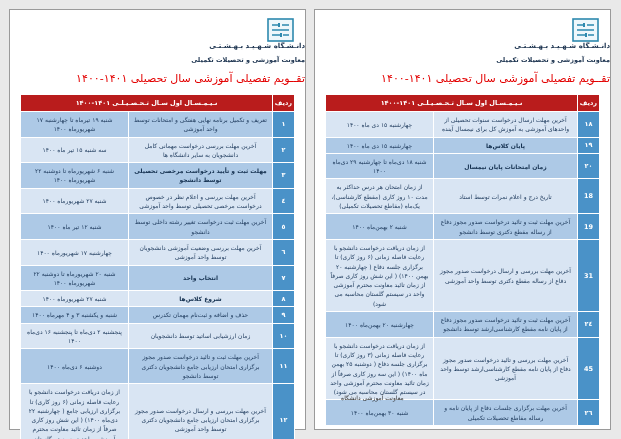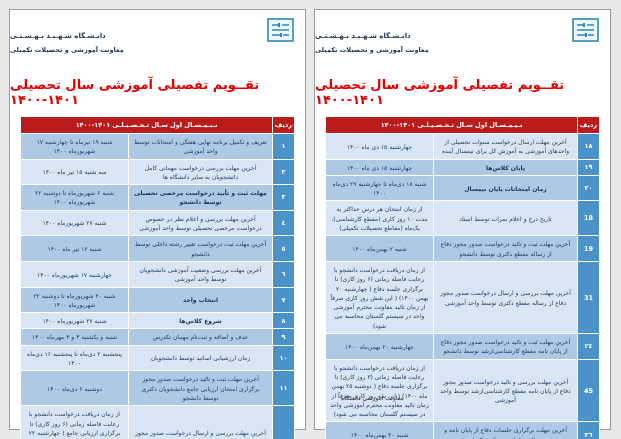--- a/index.html
+++ b/index.html
@@ -15,28 +15,28 @@
     top:9px;
     width:297px;
     height:421px;
     background:#ffffff;
     border:1px solid #9a9a9a;
     direction:rtl;
   }
   #page-left  { left:9px; }
   #page-right { left:314px; }
 
-  .page-header { position:relative; padding-top:22px; text-align:left; }
+  .page-header { position:relative; padding-top:32px; text-align:right; }
   .logo {
     position:absolute; top:8px; right:11px;
     width:27px; height:24px;
   }
   .h-univ  { font-size:7px;  font-weight:bold; color:#1d3450; margin-bottom:6px; letter-spacing:0.3px; }
-  .h-dept  { font-size:6.5px; font-weight:bold; color:#1d3450; margin-bottom:23px; }
-  .h-title { font-size:13px;  font-weight:bold; color:#e30000; margin-bottom:9px; }
+  .h-dept  { font-size:6.5px; font-weight:bold; color:#1d3450; margin-bottom:8px; }
+  .h-title { font-size:11px;  font-weight:normal; color:#e30000; margin-bottom:9px; }
 
   .page-body { padding:0 10px; }
   table {
     width:100%;
     border-collapse:collapse;
     direction:rtl;
     table-layout:fixed;
   }
   col.c-num  { width:22px; }
   col.c-date { width:108px; }

